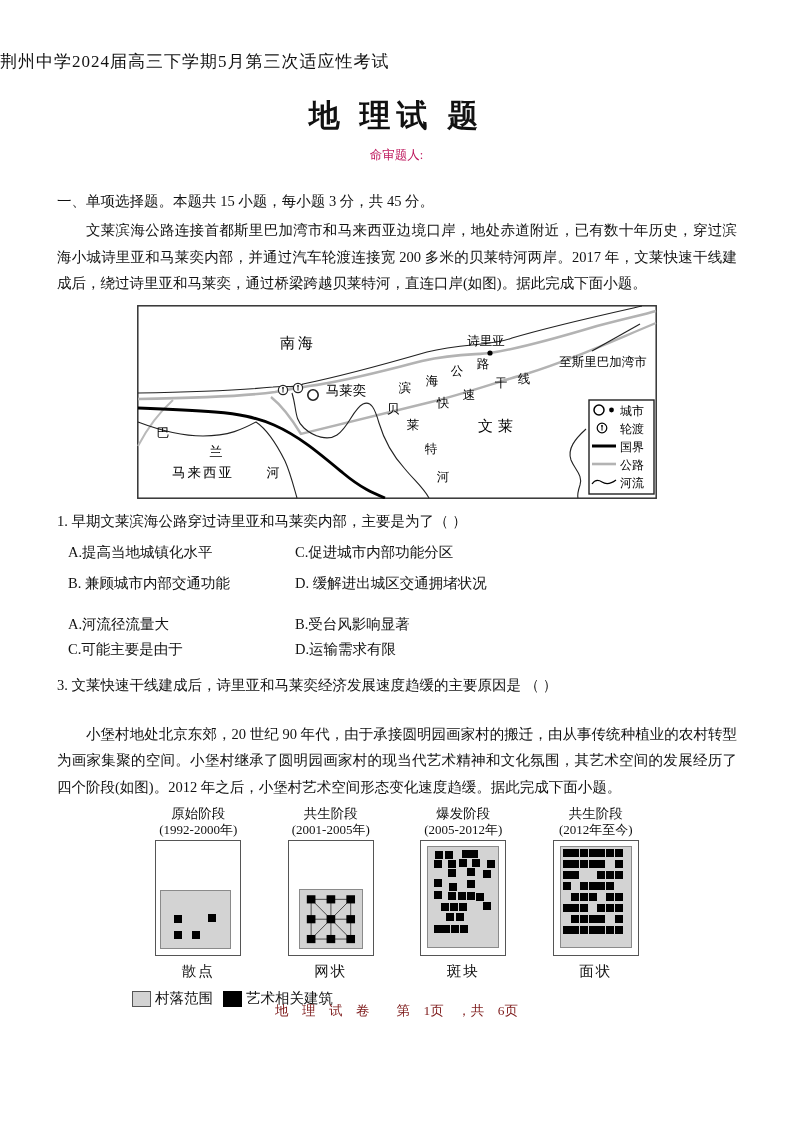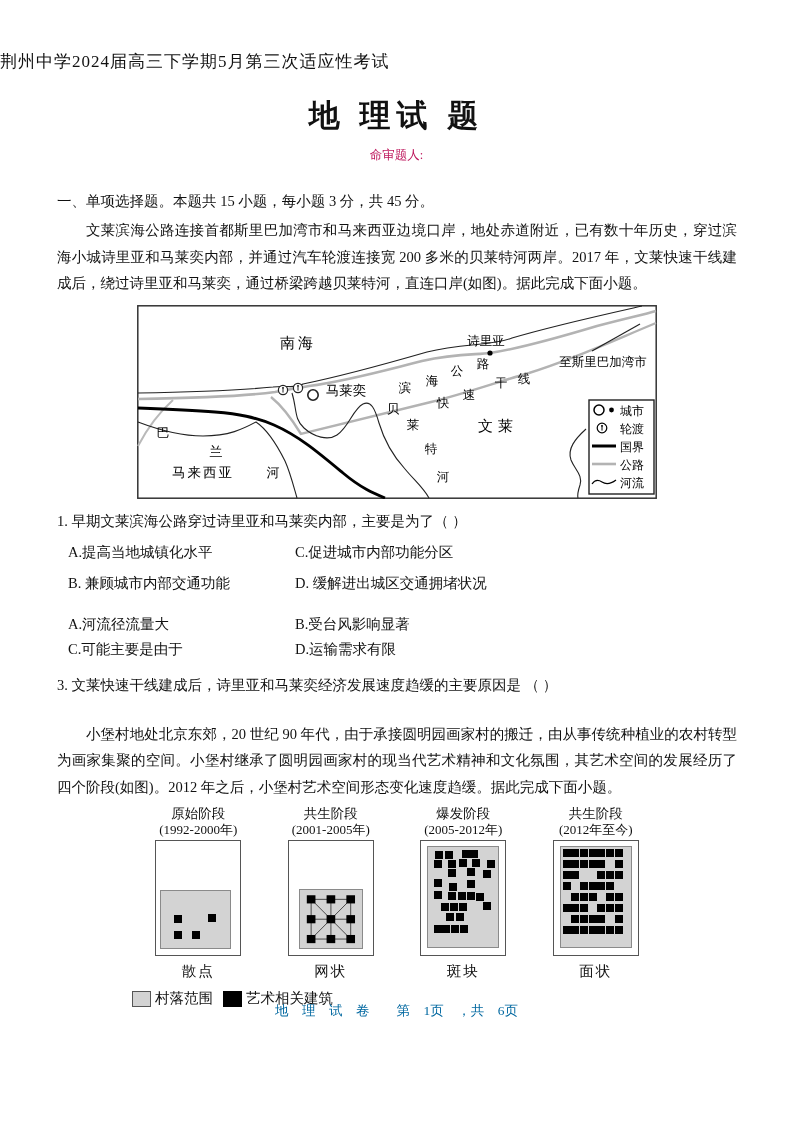--- a/index.html
+++ b/index.html
@@ -36,21 +36,21 @@
   .inner-network{left:12%;top:42%;width:76%;height:53%;}
   .inner-patch{left:7%;top:4%;width:86%;height:90%;}
   .inner-dense{left:7%;top:4%;width:86%;height:90%;}
   .bsq{position:absolute;width:8px;height:8px;background:#000;}
   .stage-caption{margin-top:6px;font-size:14.5px;letter-spacing:2px;}
   .fig2-legend{margin-top:8px;display:flex;justify-content:flex-start;align-items:center;font-size:14.5px;}
   .sw{display:inline-block;width:17px;height:14px;margin-right:4px;vertical-align:-2px;}
   .sw-village{background:#d3d3d3;border:1px solid #555;}
   .sw-building{background:#000;border:1px solid #000;margin-left:10px;}
   
-  .footer{position:absolute;left:0;right:0;top:1002px;text-align:center;font-size:13.5px;white-space:pre;color:#0369a1;}
+  .footer{position:absolute;left:0;right:0;top:1002px;text-align:center;font-size:13.5px;white-space:pre;color:#7f1d1d;}
 </style>
 </head>
 <body>
 
 <div class="school-line">荆州中学2024届高三下学期5月第三次适应性考试</div>
 <div class="exam-title">地 理试 题</div>
 <div class="setter-line">命审题人:</div>
 
 <div class="content">
   <div class="section-heading">一、单项选择题。本题共 15 小题，每小题 3 分，共 45 分。</div>

